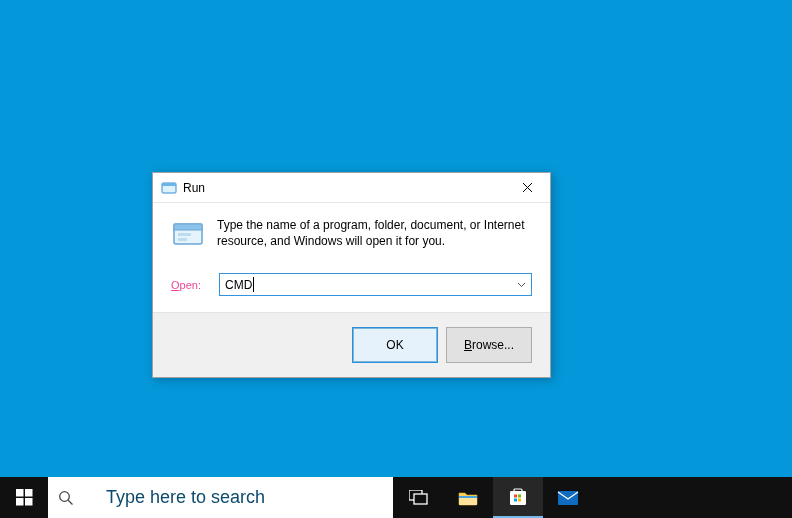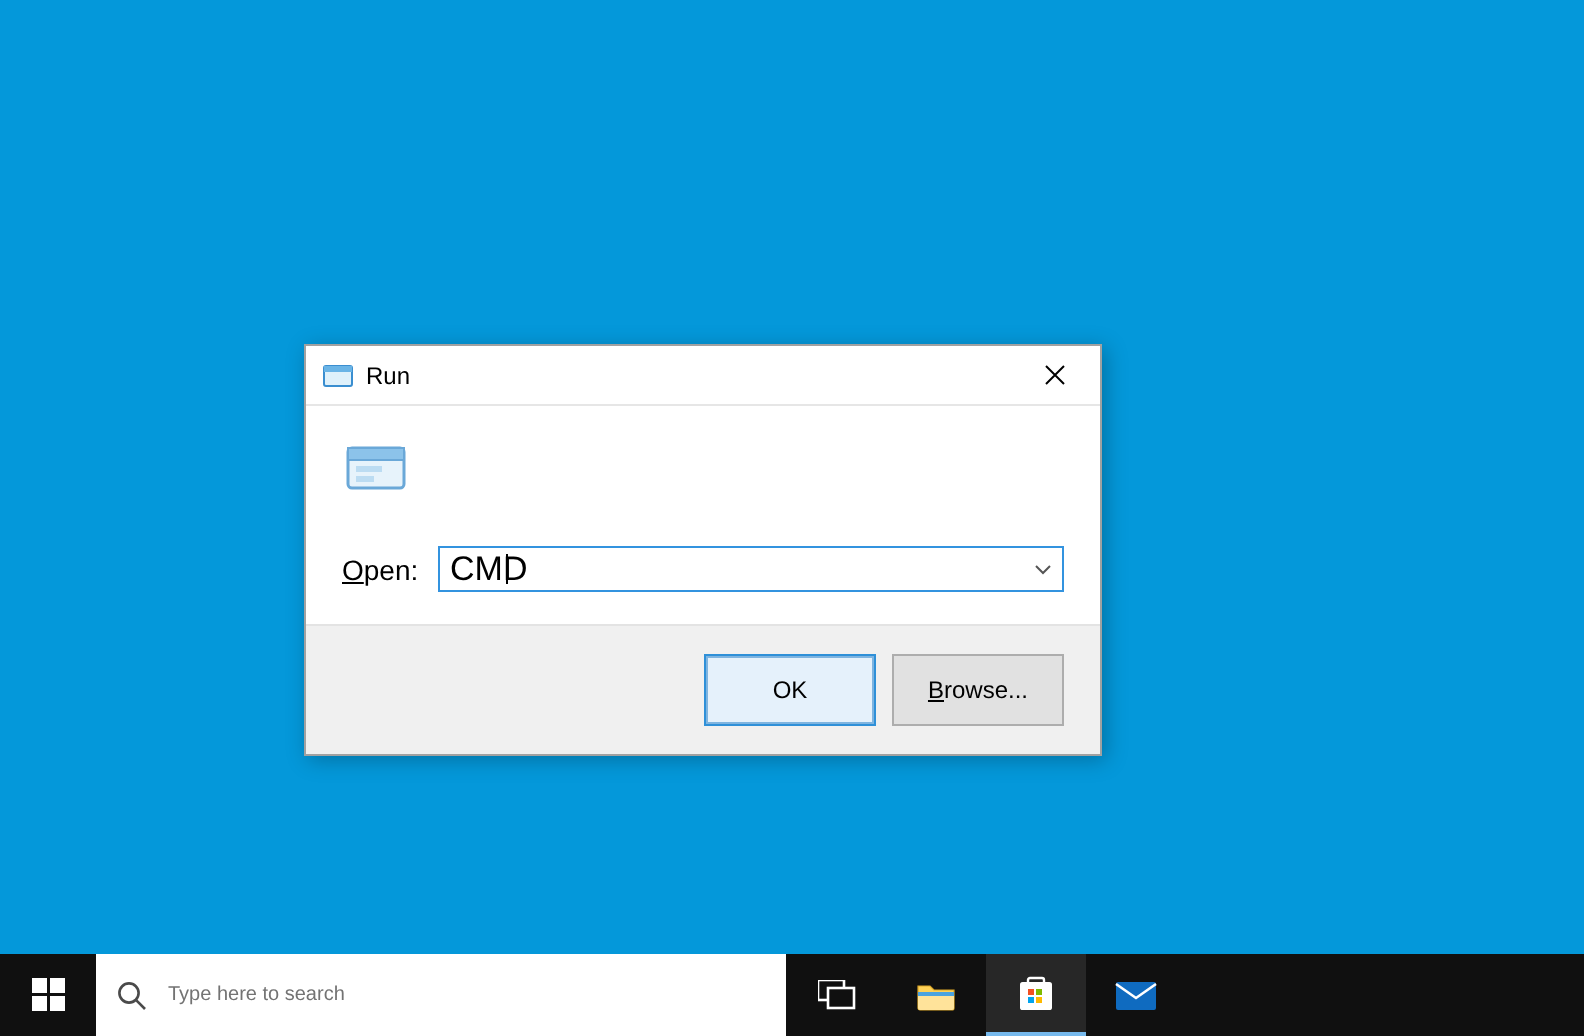--- a/index.html
+++ b/index.html
@@ -43,36 +43,36 @@
 
   .client {
     padding: 14px 18px 16px 18px;
     background: #ffffff;
   }
   .desc-row { display: flex; gap: 12px; align-items: flex-start; }
   .run-icon { width: 34px; height: 34px; flex: 0 0 34px; display: flex; align-items: center; justify-content: center; }
   .desc-text { font-size: 12px; color: #000; line-height: 1.35; max-width: 310px; }
 
   .open-row { display: flex; align-items: center; gap: 10px; margin-top: 22px; }
-  .open-label { font-size: 14px; color: #000000; width: 38px; }
+  .open-label { font-size: 11px; color: #ec4899; width: 38px; }
   .open-label u { text-decoration: underline; }
   .combo {
     position: relative;
     flex: 1;
     height: 23px;
     border: 1px solid #3393df;
     background: #fff;
     display: flex;
     align-items: center;
   }
   .combo input {
     border: none;
     outline: none;
     font-family: inherit;
-    font-size: 17px;
+    font-size: 12px;
     padding: 2px 22px 2px 5px;
     width: 100%;
     height: 100%;
     background: transparent;
   }
   .combo-caret {
     position: absolute;
     right: 4px; top: 50%;
     transform: translateY(-50%);
     width: 12px; height: 12px;
@@ -126,21 +126,21 @@
     width: 345px;
     margin: 0;
     background: #fff;
     display: flex;
     align-items: center;
     padding: 0 10px;
     gap: 10px;
     color: #6b6b6b;
   }
   .search-icon { width: 16px; height: 16px; display: inline-flex; align-items:center; justify-content:center; }
-  .search-text { font-size: 10px; color: #737373; }
+  .search-text { font-size: 18px; color: #0c4a6e; margin-left: 22px; }
   .task-buttons { display: flex; }
   .tbtn {
     width: 50px;
     display: flex; align-items: center; justify-content: center;
     color: #fff;
   }
   .tbtn.active { background: #272727; border-bottom: 2px solid #76b9ed; }
 </style>
 </head>
 <body>
@@ -165,20 +165,21 @@
   <div class="client">
     <div class="desc-row">
       <div class="run-icon">
         <svg width="34" height="34" viewBox="0 0 34 34">
           <rect x="3" y="7" width="28" height="20" rx="2" fill="#e7f3fb" stroke="#6aa8d8" stroke-width="1.5"></rect>
           <rect x="3" y="7" width="28" height="6" fill="#8cc3ea" stroke="#6aa8d8" stroke-width="1"></rect>
           <rect x="7" y="16" width="13" height="3" fill="#bcdcf2"></rect>
           <rect x="7" y="21" width="9" height="3" fill="#bcdcf2"></rect>
         </svg>
       </div>
+      <div class="desc-text">Type the name of a program, folder, document, or Internet resource, and Windows will open it for you.</div>
     </div>
 
     <div class="open-row">
       <div class="open-label"><u>O</u>pen:</div>
       <div class="combo">
         <input type="text" value="CMD" style="">
         <span class="text-cursor"></span>
         <span class="combo-caret">
           <svg width="9" height="6" viewBox="0 0 9 6">
               <path d="M1 1 L4.5 4.5 L8 1" fill="none" stroke="#555" stroke-width="1"></path>

